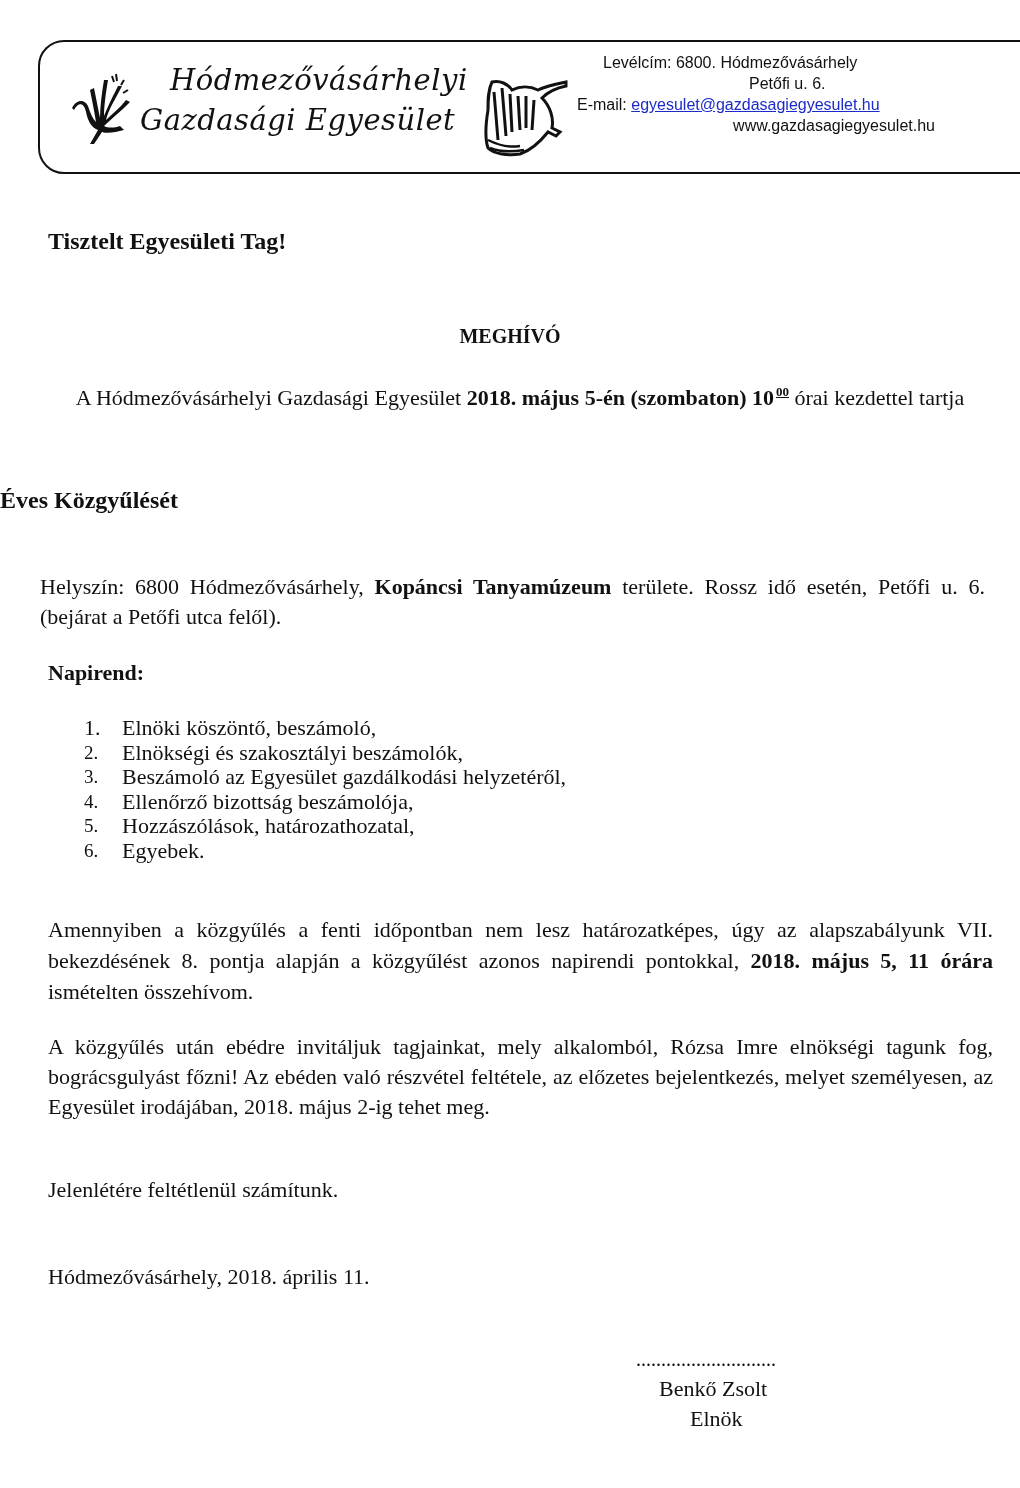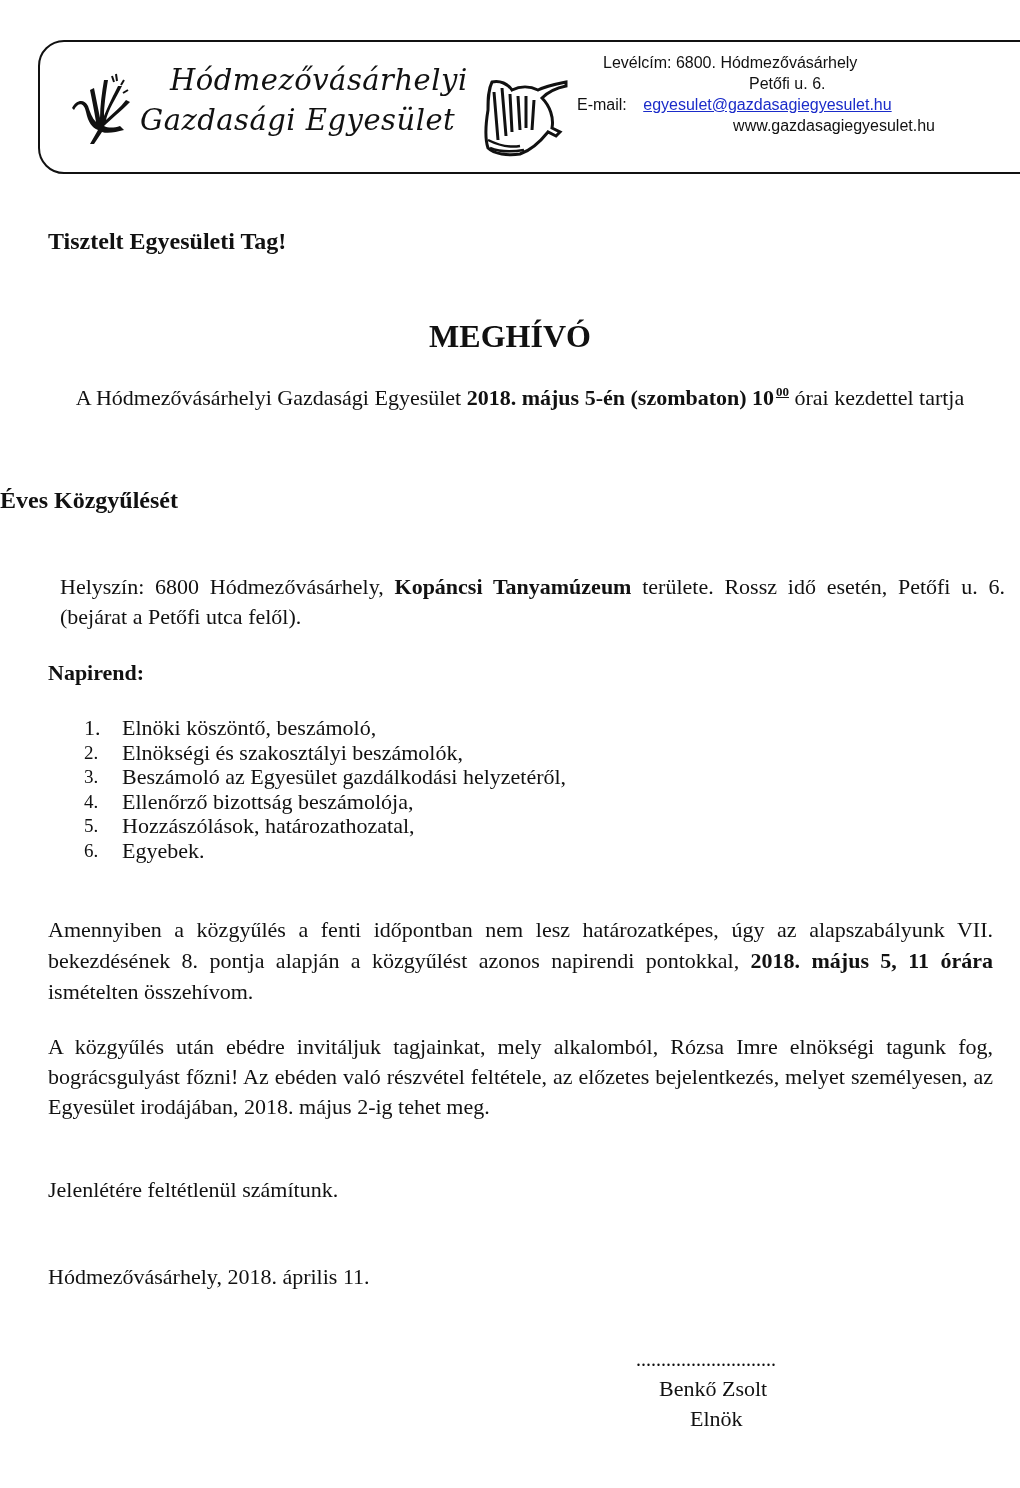--- a/index.html
+++ b/index.html
@@ -61,50 +61,50 @@
       font-size: 16px;
       line-height: 21px;
       color: #111;
     }
     .lh-contact div { white-space: nowrap; }
     .lh-contact .c1 { padding-left: 28px; }
     .lh-contact .c2 { padding-left: 174px; }
     .lh-contact .c3 { padding-left: 4px; }
     .lh-contact .c3 .gap { display: inline-block; width: 22px; }
     .lh-contact .c4 { padding-left: 2px; }
-    .lh-contact .c4 a { color: #1a2bc9; text-decoration: underline; margin-left: 12px; }
+    .lh-contact .c4 a { color: #1a2bc9; text-decoration: underline; }
     .lh-contact .c5 { padding-left: 56px; text-align: right; }
 
     .text {
       position: absolute;
       font-size: 22px;
       line-height: 27px;
     }
     .bold { font-weight: bold; }
     .greeting { left: 48px; top: 228px; font-size: 24px; font-weight: bold; }
     .title {
       left: 0; width: 1020px; text-align: center;
-      top: 323px; font-size: 32px; font-weight: bold;
+      top: 323px; font-size: 20px; font-weight: bold;
     }
     .intro {
       left: 70px; width: 900px; text-align: center;
       top: 378px; line-height: 28px;
     }
     .intro sup {
       font-size: 13px;
       text-decoration: underline;
       vertical-align: 9px;
       font-weight: bold;
     }
     .subtitle {
       left: 0; width: 1020px; 
       top: 487px; font-size: 24px; font-weight: bold;
     }
     .location {
-      left: 60px; width: 945px; top: 572px;
+      left: 40px; width: 945px; top: 572px;
       text-align: justify; line-height: 30px;
     }
     .napirend-label { left: 48px; top: 659px; font-weight: bold; }
     .agenda {
       position: absolute;
       left: 84px;
       top: 716px;
       margin: 0;
       padding: 0;
       list-style: none;

